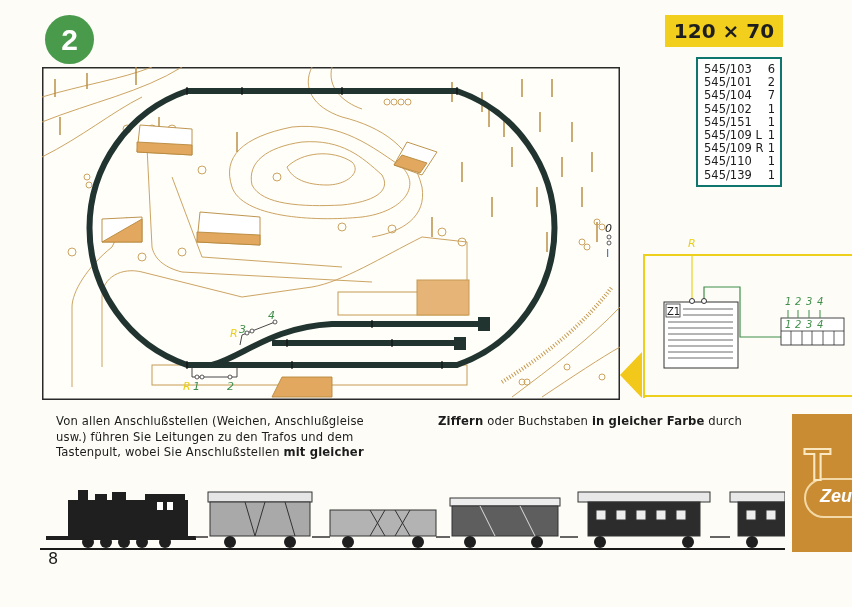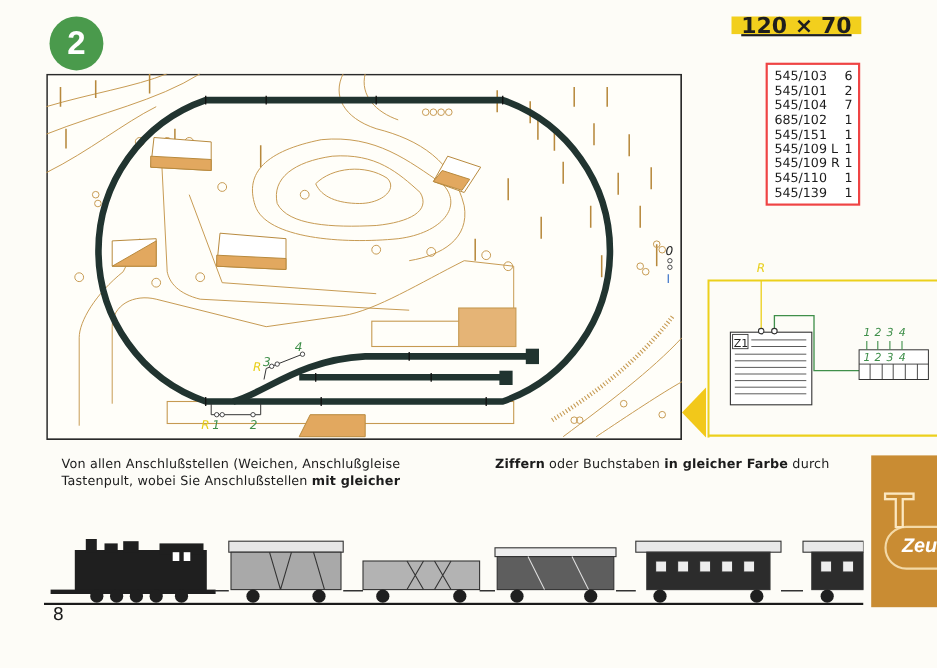--- a/index.html
+++ b/index.html
@@ -1,31 +1,31 @@
 <!DOCTYPE html>
 <html><head>
   <meta charset="utf-8">
   <style>
     html, body { margin:0; padding:0; }
     body { width:852px; height:607px; background:#fdfcf7; position:relative; overflow:hidden;
       font-family:"DejaVu Sans", sans-serif; color:#1c1c1c; }
     .abs { position:absolute; }
     .badge { left:45px; top:15px; width:49px; height:49px; border-radius:50%; background:#4a9a4c;
       color:#fff; font:bold 30px "Liberation Sans", sans-serif; display:flex; align-items:center; justify-content:center; }
-    .size-label { left:665px; top:15px; width:118px; height:16px; background:#f2cf1d;
-      font:bold 20px "DejaVu Sans", sans-serif; display:flex; align-items:center; justify-content:center; color:#1e1e1e;text-decoration:underline; }
-    .parts { left:696px; top:57px; width:86px; height:130px; border:2px solid #ef4444; background:#fff;
+    .size-label { left:665px; top:15px; width:118px; height:32px; background:#f2cf1d;
+      font:bold 20px "DejaVu Sans", sans-serif; display:flex; align-items:center; justify-content:center; color:#1e1e1e; }
+    .parts { left:696px; top:57px; width:86px; height:130px; border:2px solid #0f766e; background:#fff;
       padding:4px 5px 0 6px; box-sizing:border-box; font:11.5px "DejaVu Sans", sans-serif; line-height:13.2px; }
     .parts .row { display:flex; justify-content:space-between; }
     .plan { left:42px; top:67px; width:578px; height:333px; }
     .wire-panel { left:643px; top:250px; width:209px; height:148px; }
     .arrow { left:620px; top:352px; width:22px; height:46px; }
     .text-block { font:11.6px "DejaVu Sans", sans-serif; line-height:15.5px; letter-spacing:0.15px; }
     .t1 { left:44px; top:414px; width:392px;margin-left:12px; }
-    .t2 { left:438px; top:414px; width:354px;margin-left:12px; }
+    .t2 { left:438px; top:414px; width:354px; }
     b { font-weight:bold; }
     .logo { left:792px; top:414px; width:60px; height:138px; background:#c98c33; overflow:hidden; }
     .logo .T { position:absolute; left:12px; top:26px; font:bold 44px "Liberation Sans", sans-serif; color:#c98c33;
       -webkit-text-stroke:2px #fbe7c0; }
     .logo .zeu { position:absolute; left:28px; top:72px; font:italic bold 18px "Liberation Sans", sans-serif; color:#fff; }
     .logo .ring { position:absolute; left:12px; top:64px; width:70px; height:36px; border:2px solid #f3d9a7; border-radius:20px; }
     .train { left:40px; top:480px; width:745px; height:72px; }
     .page-num { left:48px; top:549px; font:16px "DejaVu Sans", sans-serif; }
   </style>
 </head>
@@ -46,21 +46,21 @@
     </div>
   <div class="row">
       <span>545/101</span>
       <span>2</span>
     </div>
   <div class="row">
       <span>545/104</span>
       <span>7</span>
     </div>
   <div class="row">
-      <span>685/102</span>
+      <span>545/102</span>
       <span>1</span>
     </div>
   <div class="row">
       <span>545/151</span>
       <span>1</span>
     </div>
   <div class="row">
       <span>545/109 L</span>
       <span>1</span>
     </div>
@@ -275,20 +275,21 @@
   <text x="44" y="0" font-size="1"></text>
   <text x="45" y="0" font-size="1"></text>
   <text x="44" y="-4" font-size="1"></text>
   <text x="45" y="-3" font-size="1"></text>
   <text x="44" y="-5" font-size="1"></text>
 </svg>
 <div class="abs" style="left:688px;top:237px;font:italic 11px 'DejaVu Sans',sans-serif;color:#e8cf1a;">R</div>
 
 <div class="abs text-block t1">
   <div>Von allen Anschlußstellen (Weichen, Anschlußgleise</div>
+  <div>usw.) führen Sie Leitungen zu den Trafos und dem</div>
   <div><span>Tastenpult, wobei Sie Anschlußstellen </span><b>mit gleicher</b></div>
 </div>
 <div class="abs text-block t2">
   <div><b>Ziffern</b><span> oder Buchstaben </span><b>in gleicher Farbe</b><span> durch</span></div>
 </div>
 
 <div class="abs logo">
   <div class="ring"></div>
   <div class="T">T</div>
   <div class="zeu">Zeu</div>

